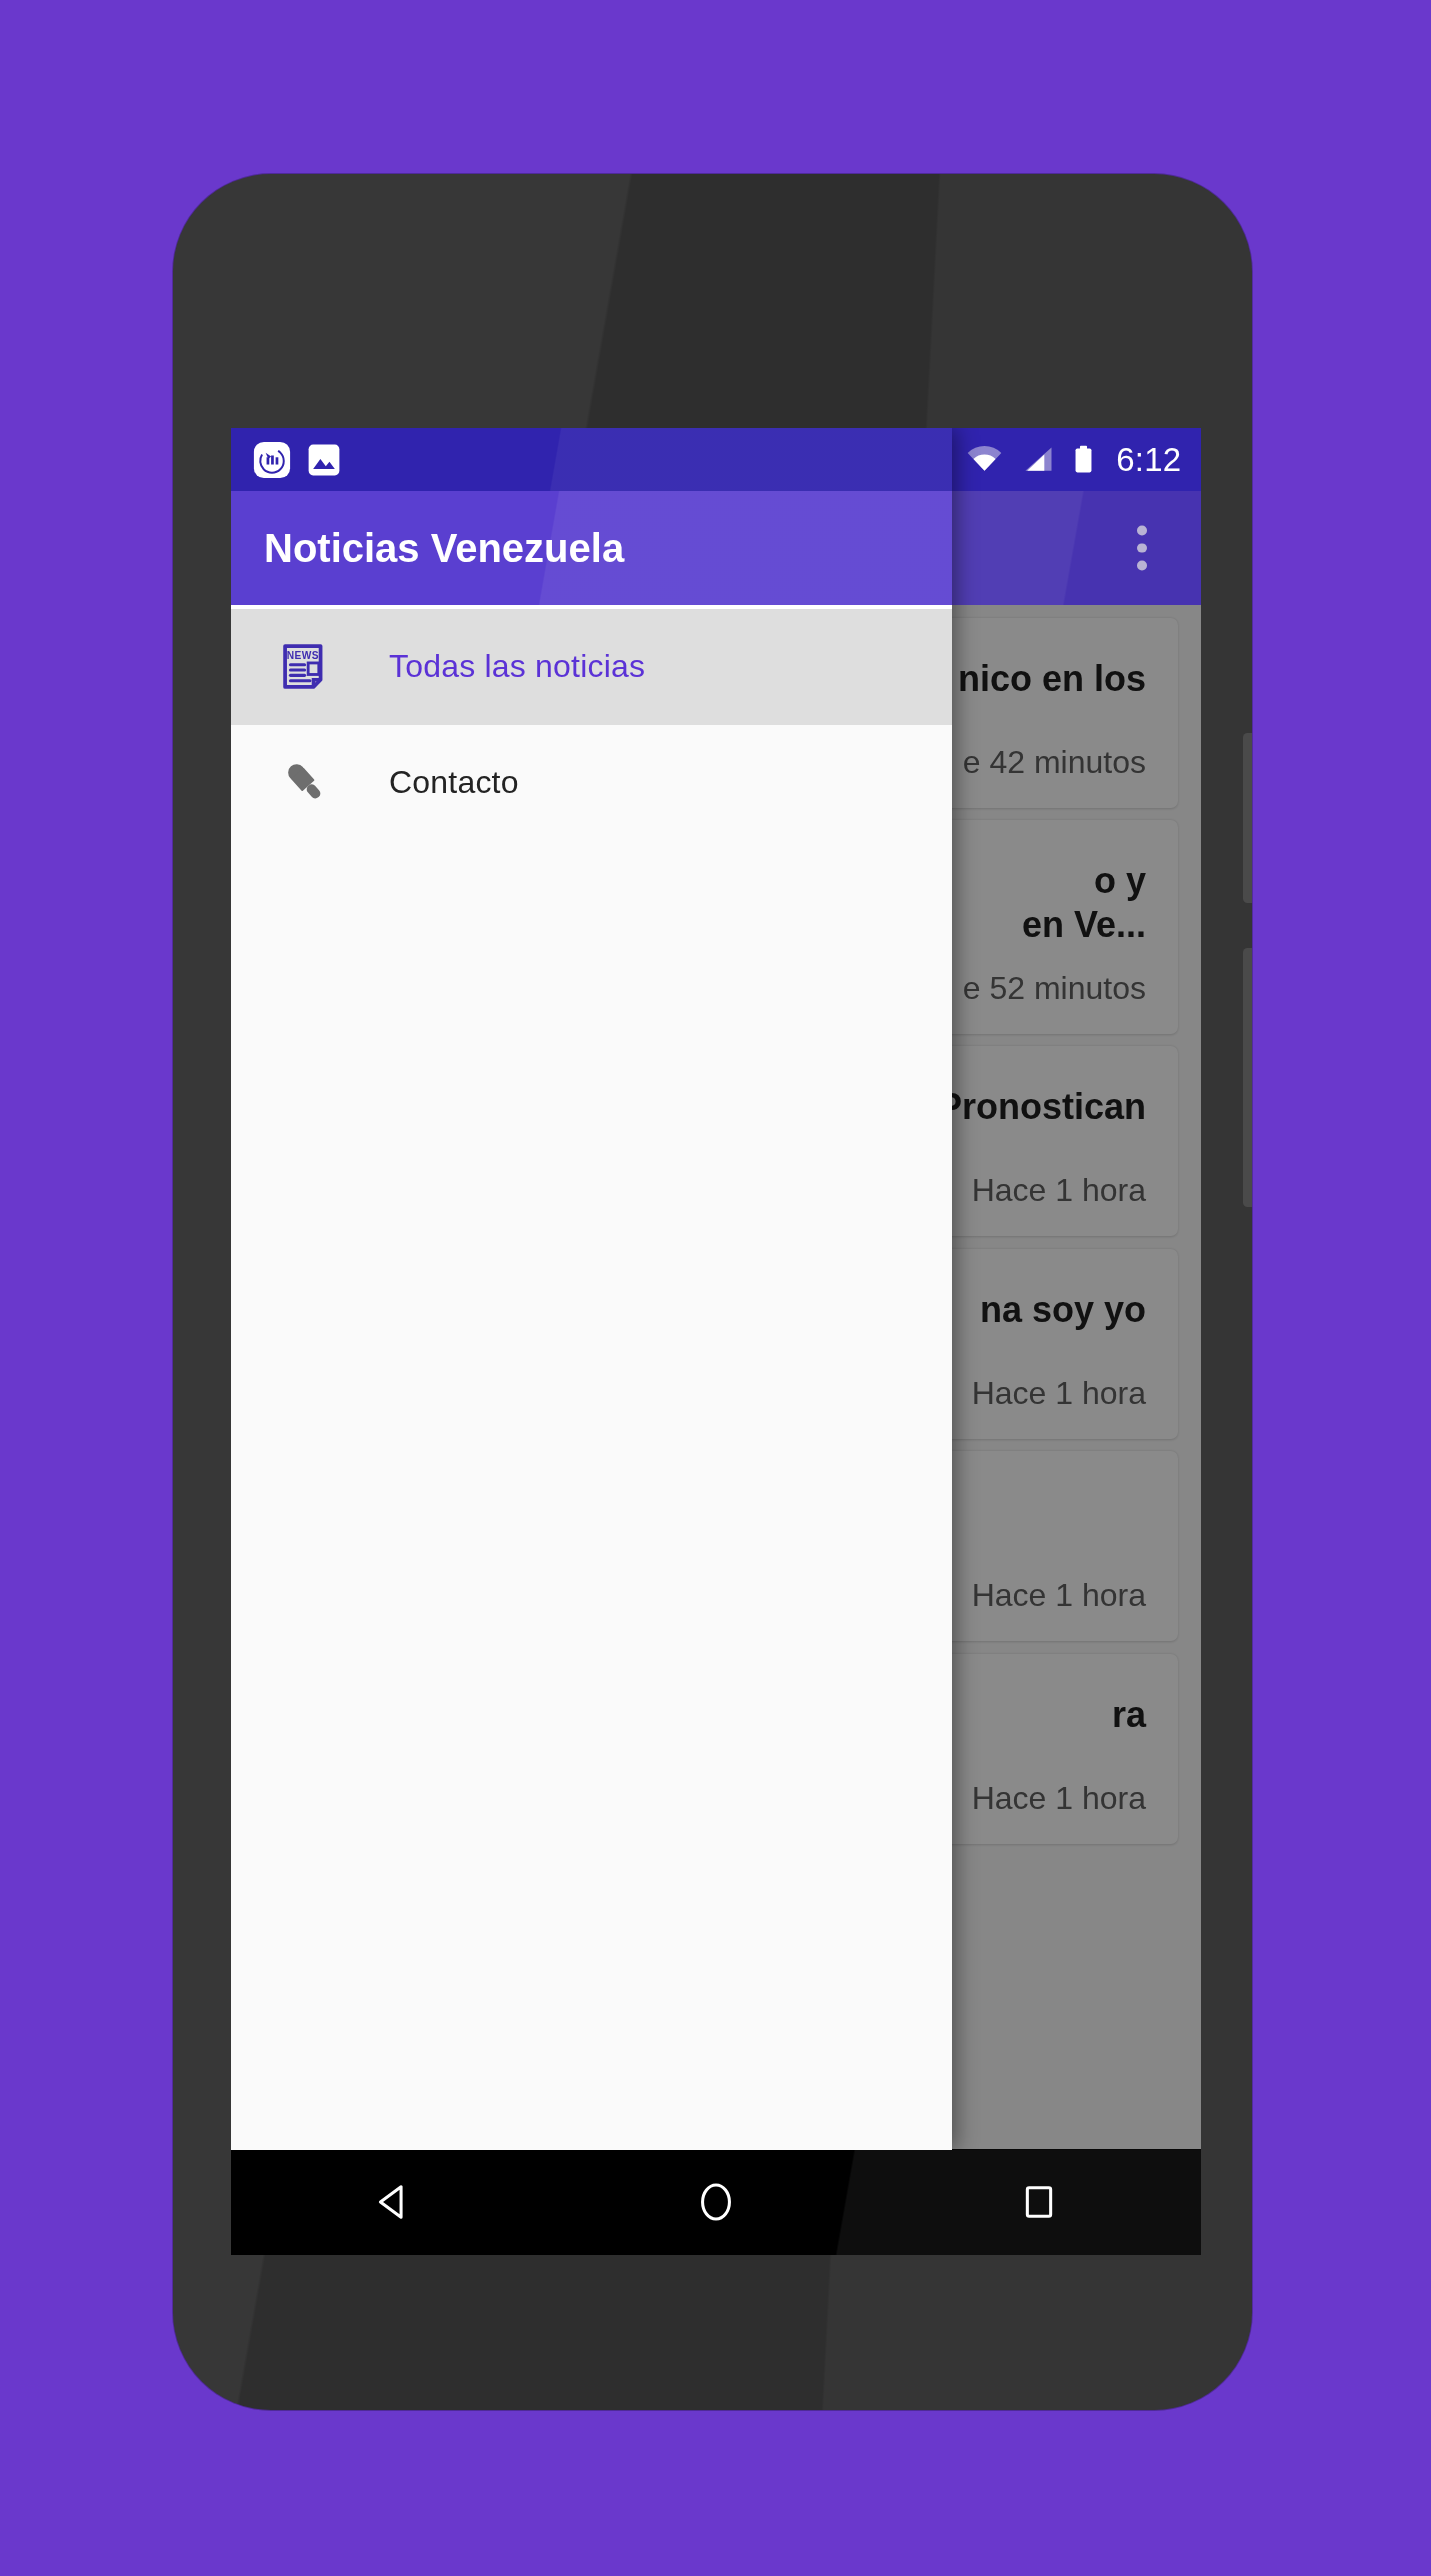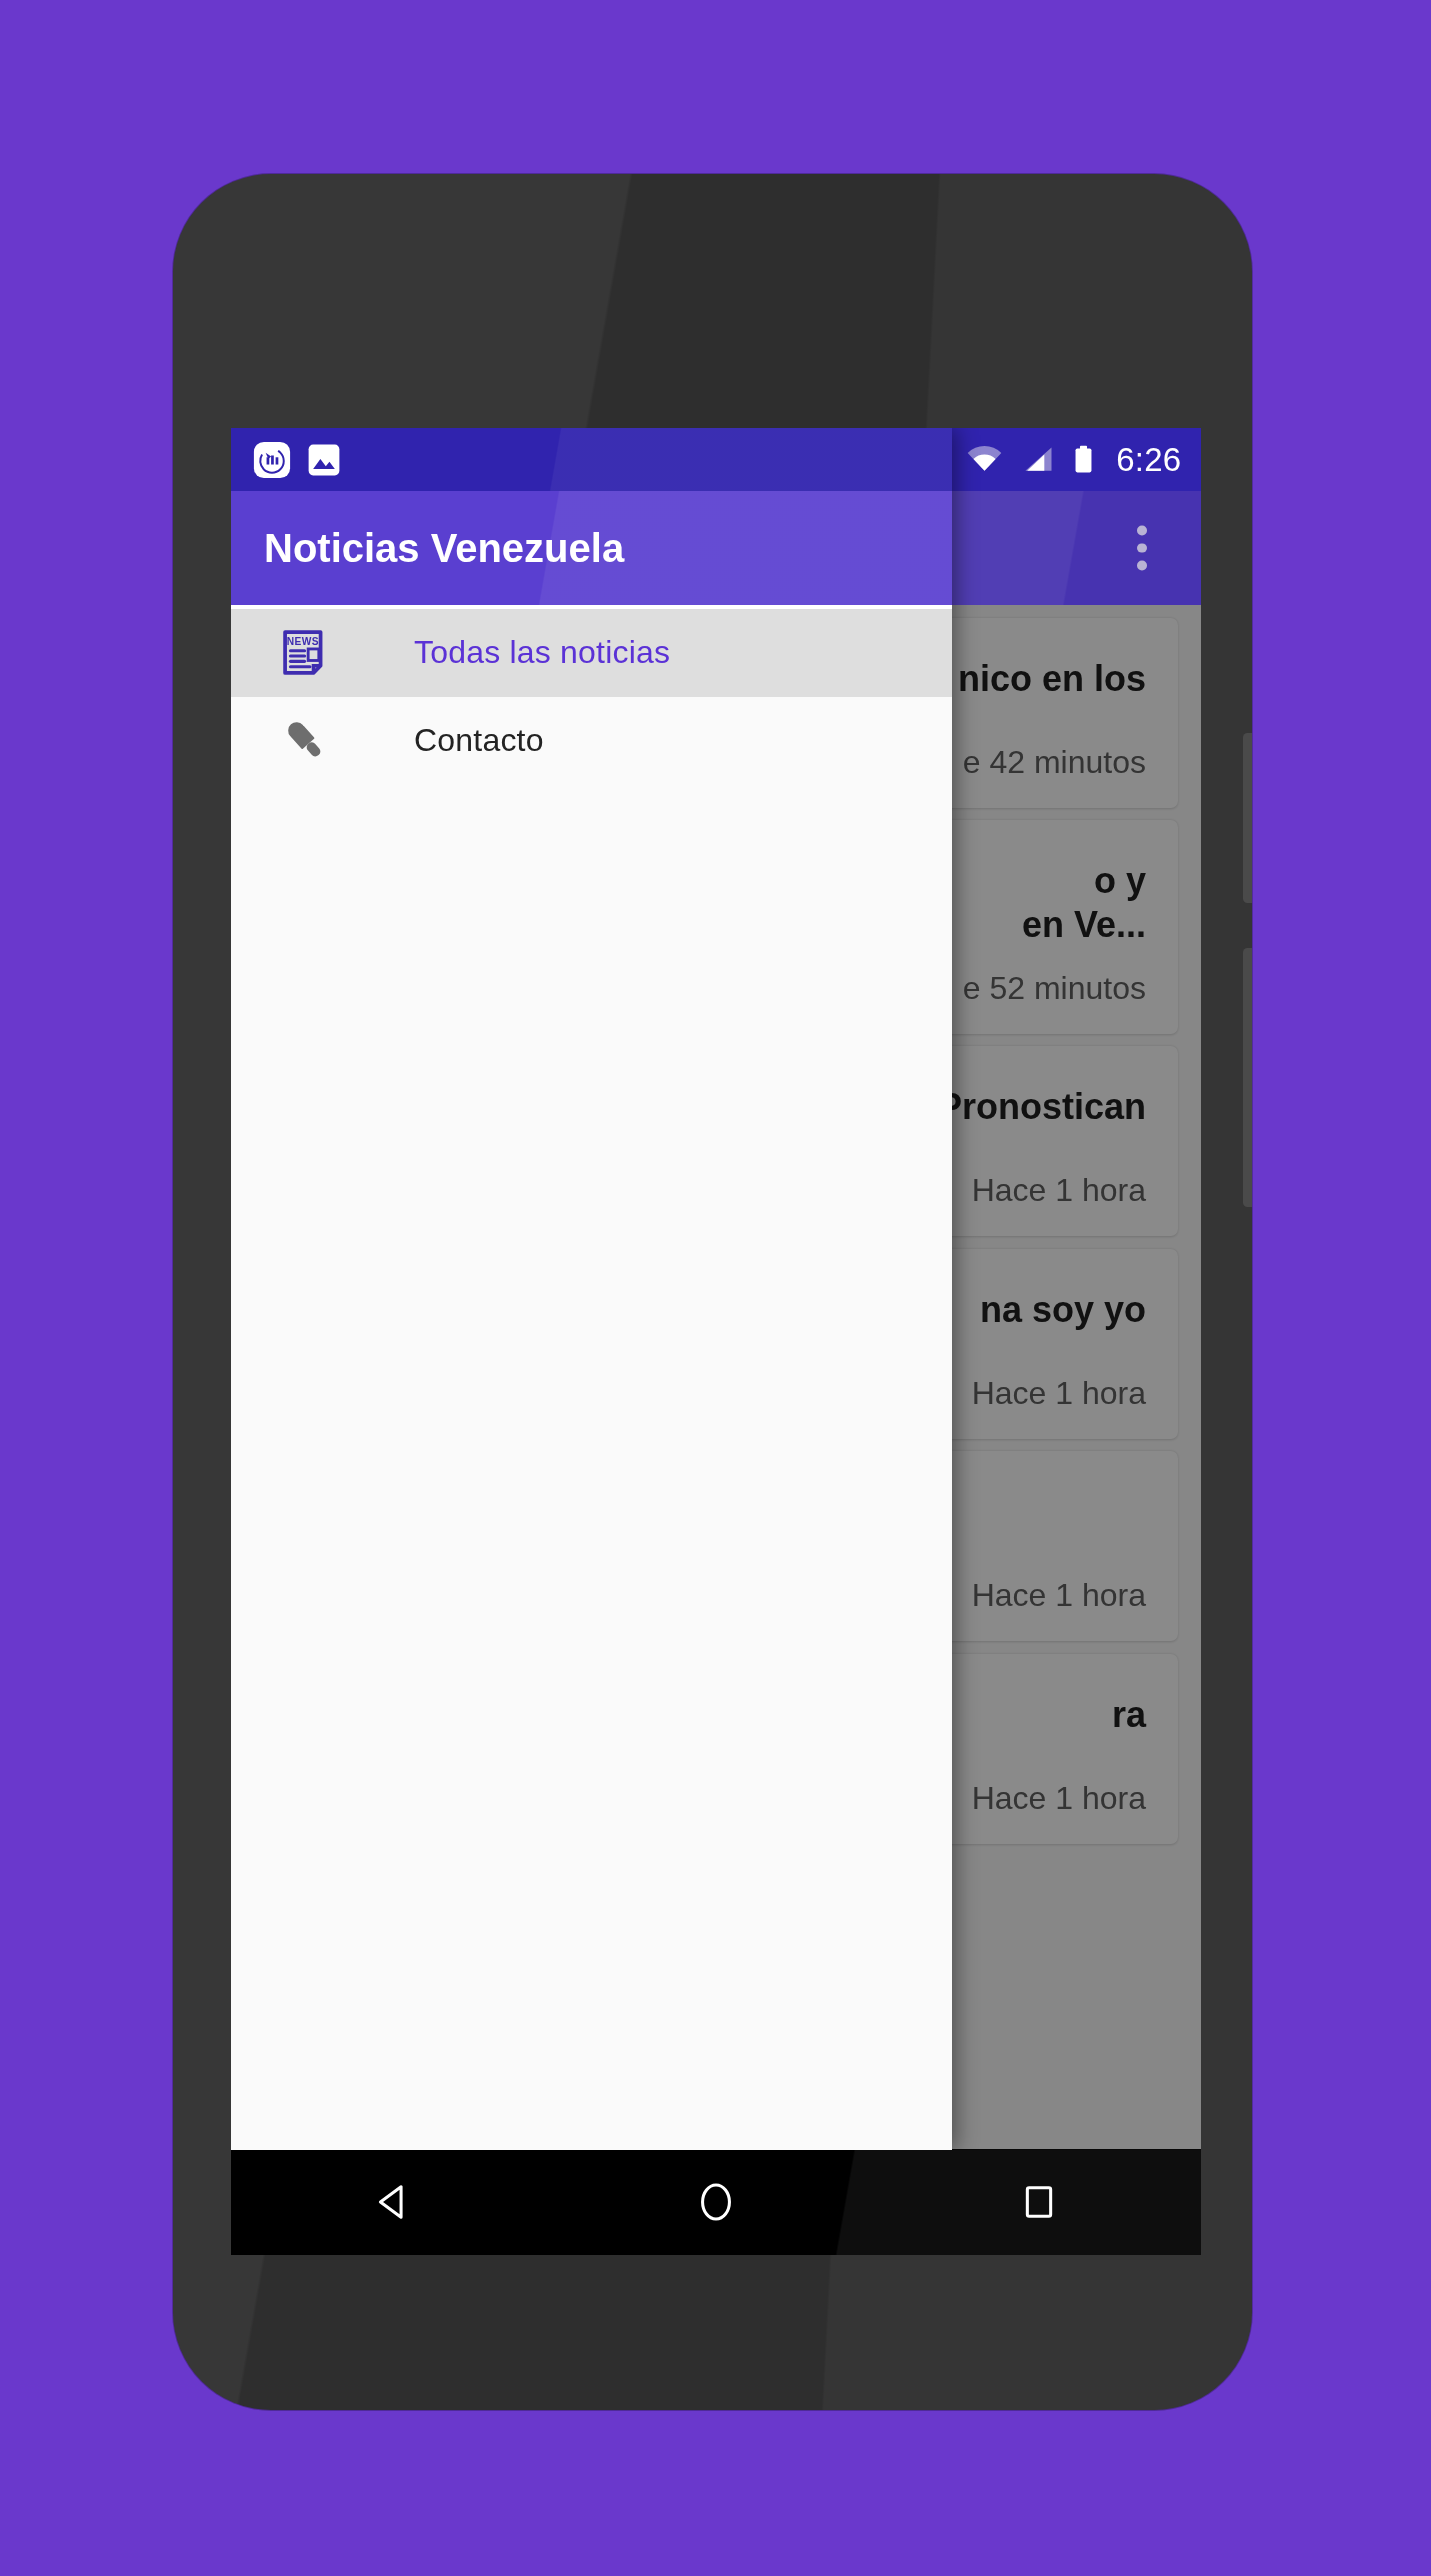--- a/index.html
+++ b/index.html
@@ -188,24 +188,23 @@
     position:absolute; left:33px; bottom:34px;
     color:#fff; font-size:40px; font-weight:bold;
     z-index:2;
   }
   #drawer-divider {
     height:3.6px; background:#ffffff;
   }
 
   #drawer-items { padding-top:0; }
   .drawer-item {
-    height:88px;
+    height:116px;
     display:flex; align-items:center;
     padding-left:47px;
-    gap:25px;
   }
   .drawer-item.selected { background:#dedede; }
   .drawer-item .d-icon {
     width:55px; height:55px;
     display:flex; align-items:center; justify-content:center;
     flex:0 0 55px;
   }
   .drawer-item .d-label {
     margin-left:56px;
     font-size:32px;
@@ -277,21 +276,21 @@
         <path d="M22 33 L9.5 19.8 A18 18 0 0 1 34.5 19.8 Z" fill="#ffffff"></path>
       </svg>
       <svg width="36" height="38" viewBox="0 0 40 42">
         <path d="M35 7 L35 33 L6 33 Z" fill="#8c84cf"></path>
         <path d="M27 15 L27 33 L8 33 Z" fill="#ffffff"></path>
       </svg>
       <svg width="23" height="38" viewBox="0 0 26 42">
         <rect x="9" y="5" width="8" height="4" rx="1" fill="#ffffff"></rect>
         <rect x="4" y="8" width="18" height="27" rx="2" fill="#ffffff"></rect>
       </svg>
-      <span id="clock">6:26</span>
+      <span id="clock">6:12</span>
     </div>
   </div>
 
   <div id="app-bar">
     <div class="sheen"></div>
     <div id="app-title">Noticias Venezuela</div>
     <div id="overflow-btn">
       <span></span>
       <span></span>
       <span></span>

